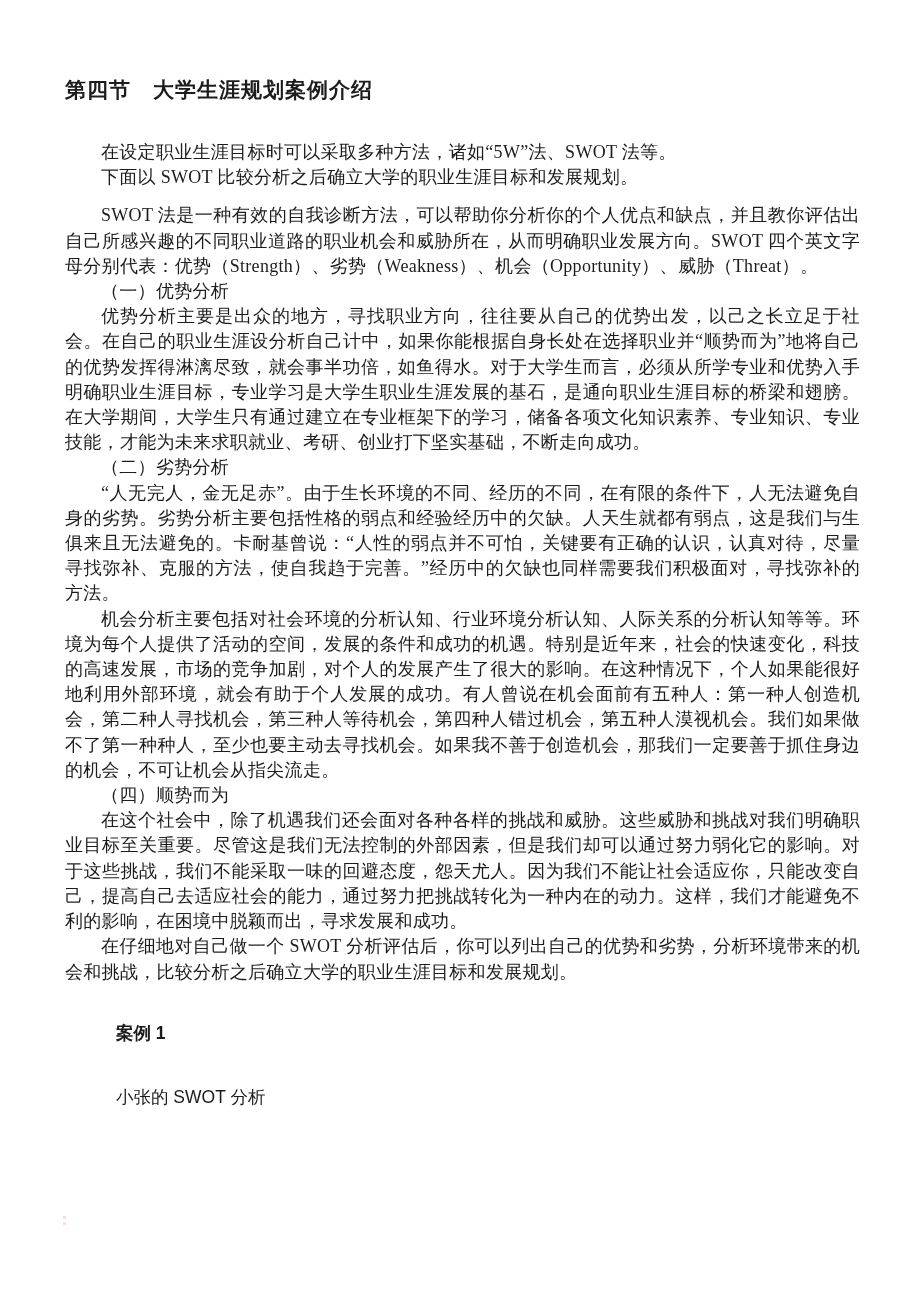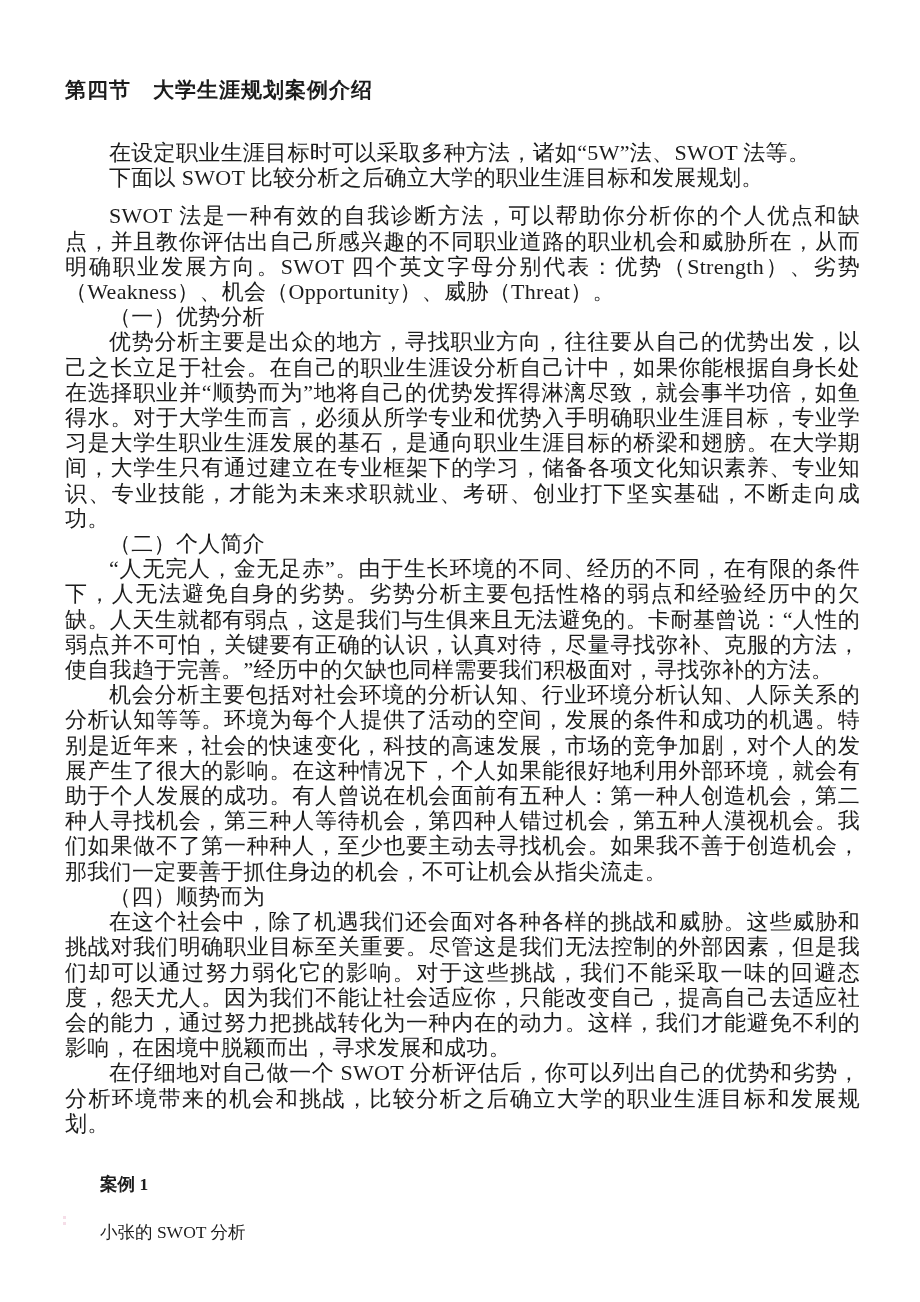--- a/index.html
+++ b/index.html
@@ -24,42 +24,41 @@
   .doc-title {
     font-family: "Liberation Serif", "DejaVu Serif", serif;
     font-size: 21px;
     line-height: 28px;
     font-weight: bold;
     margin: 0 0 36px 0;
     letter-spacing: 1px;
   }
   .serif-body {
     font-family: "Liberation Serif", "DejaVu Serif", serif;
-    font-size: 22px;
+    font-size: 18px;
     line-height: 25.2px;
     letter-spacing: 0.3px;
     text-align: justify;
   }
   .serif-body p {
     margin: 0;
     text-indent: 2em;
   }
   .gap-small { height: 13px; }
   .sec-heading {
     font-weight: normal;
   }
   .case-section {
     font-family: "Liberation Sans", "DejaVu Sans", sans-serif;
     font-size: 17.5px;
     margin-top: 24px;
   }
   .case-section p {
-    margin: 0;
+    margin: 16px;
     text-indent: 2em;
-    font-family: Liberation Serif, serif;
   }
   .case-label {
     font-weight: bold;
     line-height: 48px;
   }
   .case-subtitle {
     line-height: 48px;
   }
   .case-profile {
     line-height: 50px;
@@ -98,21 +97,21 @@
       <p>在设定职业生涯目标时可以采取多种方法，诸如“5W”法、SWOT 法等。</p>
       <p>下面以 SWOT 比较分析之后确立大学的职业生涯目标和发展规划。</p>
 
       <div class="gap-small"></div>
 
       <p>SWOT 法是一种有效的自我诊断方法，可以帮助你分析你的个人优点和缺点，并且教你评估出自己所感兴趣的不同职业道路的职业机会和威胁所在，从而明确职业发展方向。SWOT 四个英文字母分别代表：优势（Strength）、劣势（Weakness）、机会（Opportunity）、威胁（Threat）。</p>
 
       <p class="sec-heading">（一）优势分析</p>
       <p>优势分析主要是出众的地方，寻找职业方向，往往要从自己的优势出发，以己之长立足于社会。在自己的职业生涯设分析自己计中，如果你能根据自身长处在选择职业并“顺势而为”地将自己的优势发挥得淋漓尽致，就会事半功倍，如鱼得水。对于大学生而言，必须从所学专业和优势入手明确职业生涯目标，专业学习是大学生职业生涯发展的基石，是通向职业生涯目标的桥梁和翅膀。在大学期间，大学生只有通过建立在专业框架下的学习，储备各项文化知识素养、专业知识、专业技能，才能为未来求职就业、考研、创业打下坚实基础，不断走向成功。</p>
 
-      <p class="sec-heading">（二）个人简介</p>
+      <p class="sec-heading">（二）劣势分析</p>
       <p>“人无完人，金无足赤”。由于生长环境的不同、经历的不同，在有限的条件下，人无法避免自身的劣势。劣势分析主要包括性格的弱点和经验经历中的欠缺。人天生就都有弱点，这是我们与生俱来且无法避免的。卡耐基曾说：“人性的弱点并不可怕，关键要有正确的认识，认真对待，尽量寻找弥补、克服的方法，使自我趋于完善。”经历中的欠缺也同样需要我们积极面对，寻找弥补的方法。</p>
 
       <p>机会分析主要包括对社会环境的分析认知、行业环境分析认知、人际关系的分析认知等等。环境为每个人提供了活动的空间，发展的条件和成功的机遇。特别是近年来，社会的快速变化，科技的高速发展，市场的竞争加剧，对个人的发展产生了很大的影响。在这种情况下，个人如果能很好地利用外部环境，就会有助于个人发展的成功。有人曾说在机会面前有五种人：第一种人创造机会，第二种人寻找机会，第三种人等待机会，第四种人错过机会，第五种人漠视机会。我们如果做不了第一种种人，至少也要主动去寻找机会。如果我不善于创造机会，那我们一定要善于抓住身边的机会，不可让机会从指尖流走。</p>
 
       <p class="sec-heading">（四）顺势而为</p>
       <p>在这个社会中，除了机遇我们还会面对各种各样的挑战和威胁。这些威胁和挑战对我们明确职业目标至关重要。尽管这是我们无法控制的外部因素，但是我们却可以通过努力弱化它的影响。对于这些挑战，我们不能采取一味的回避态度，怨天尤人。因为我们不能让社会适应你，只能改变自己，提高自己去适应社会的能力，通过努力把挑战转化为一种内在的动力。这样，我们才能避免不利的影响，在困境中脱颖而出，寻求发展和成功。</p>
 
       <p>在仔细地对自己做一个 SWOT 分析评估后，你可以列出自己的优势和劣势，分析环境带来的机会和挑战，比较分析之后确立大学的职业生涯目标和发展规划。</p>
     </div>
 

